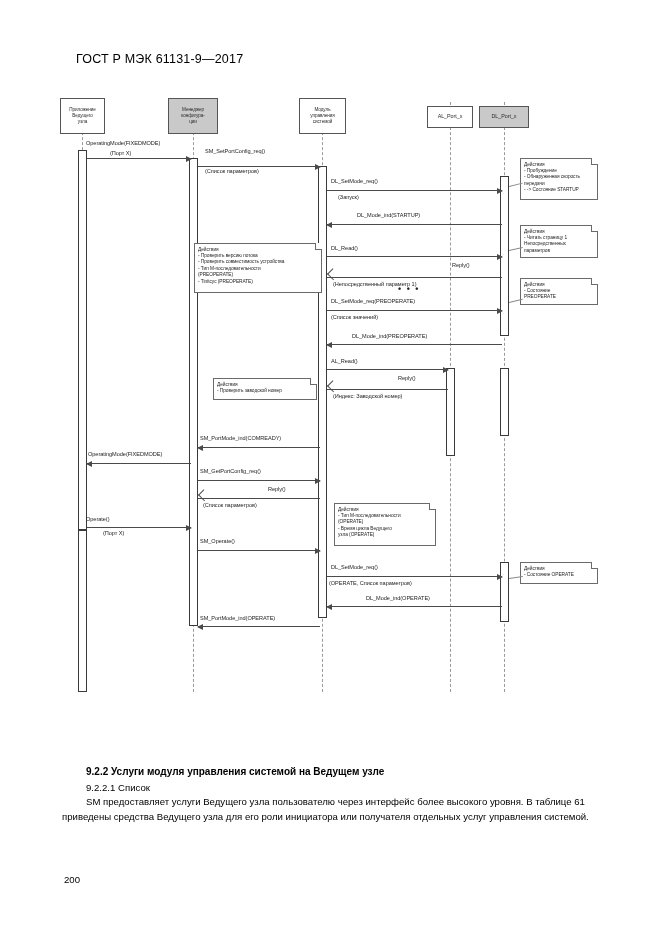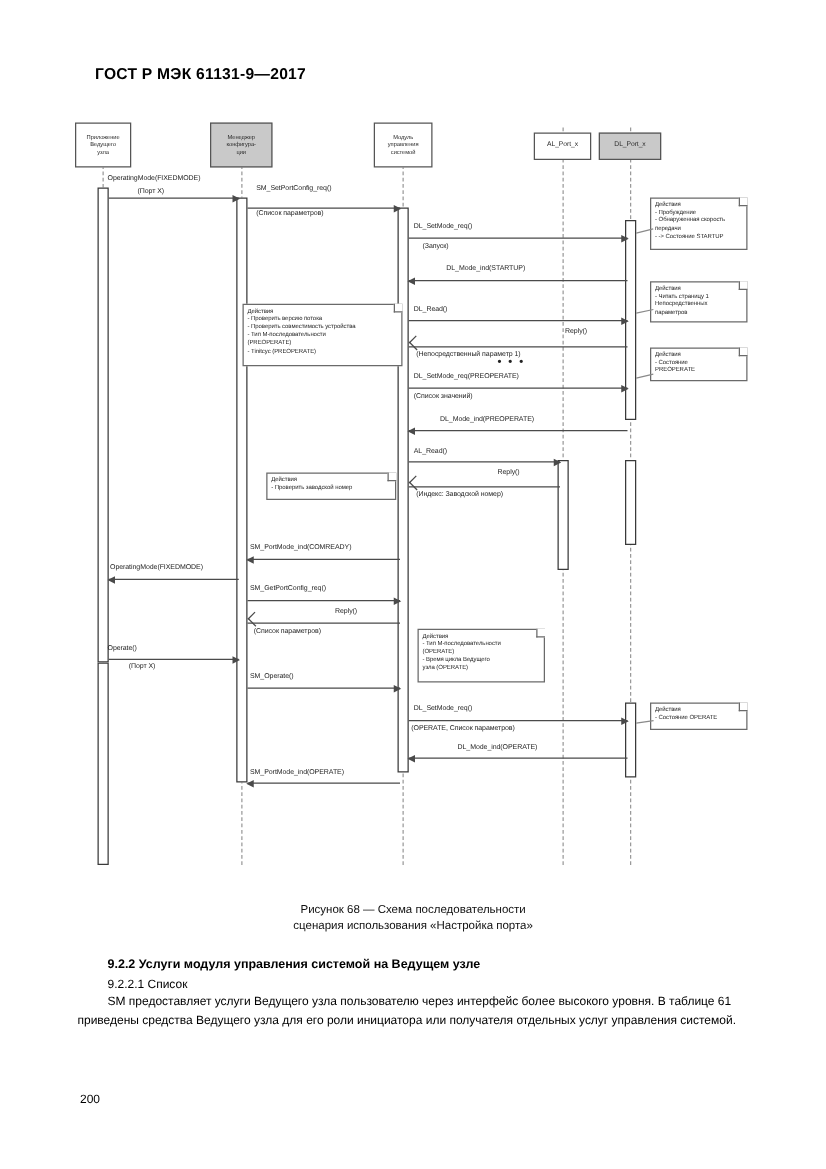--- a/index.html
+++ b/index.html
@@ -4,21 +4,21 @@
 <style>
   html,body{margin:0;padding:0;background:#ffffff;}
   body{
     width:661px;height:935px;position:relative;overflow:hidden;
     font-family:"Liberation Sans", sans-serif;color:#000;
   }
   .page{position:absolute;inset:0;}
 
   .std-header{
     position:absolute;left:76px;top:52px;
-    font-size:12.5px;font-weight:bold;letter-spacing:.2px;
+    font-size:12.5px;font-weight:normal;letter-spacing:.2px;
   }
 
   
   .diagram{position:absolute;left:0;top:90px;width:661px;height:620px;}
   .ll-dash{
     position:absolute;left:0;top:0;width:0;border-left:1px dashed #9a9a9a;
   }
   .ll-box{
     position:absolute;box-sizing:border-box;
     border:1px solid #555;background:#fff;
@@ -262,24 +262,20 @@
 
     <div class="note" style="left:520px;top:472px;width:78px;height:22px;">
       <span class="fold"></span>
       <span class="note-line">Действия
 - Состояние OPERATE</span>
     </div>
     <div class="leader" style="left:509px;top:488px;width:14px;transform:rotate(-8deg);"></div>
 
   </div>
 
-  <div class="caption">
-    <div>Рисунок 68 — Схема последовательности</div>
-    <div>сценария использования «Настройка порта»</div>
-  </div>
 
   <div class="sec-title">9.2.2 Услуги модуля управления системой на Ведущем узле</div>
   <div class="sub-title">9.2.2.1 Список</div>
   <div class="body-text">
     <span class="indent">SM предоставляет услуги Ведущего узла пользователю через интерфейс более высокого уровня. В таблице 61 приведены средства Ведущего узла для его роли инициатора или получателя отдельных услуг управления системой.</span>
   </div>
 
   <div class="folio">200</div>
 
 </div>

